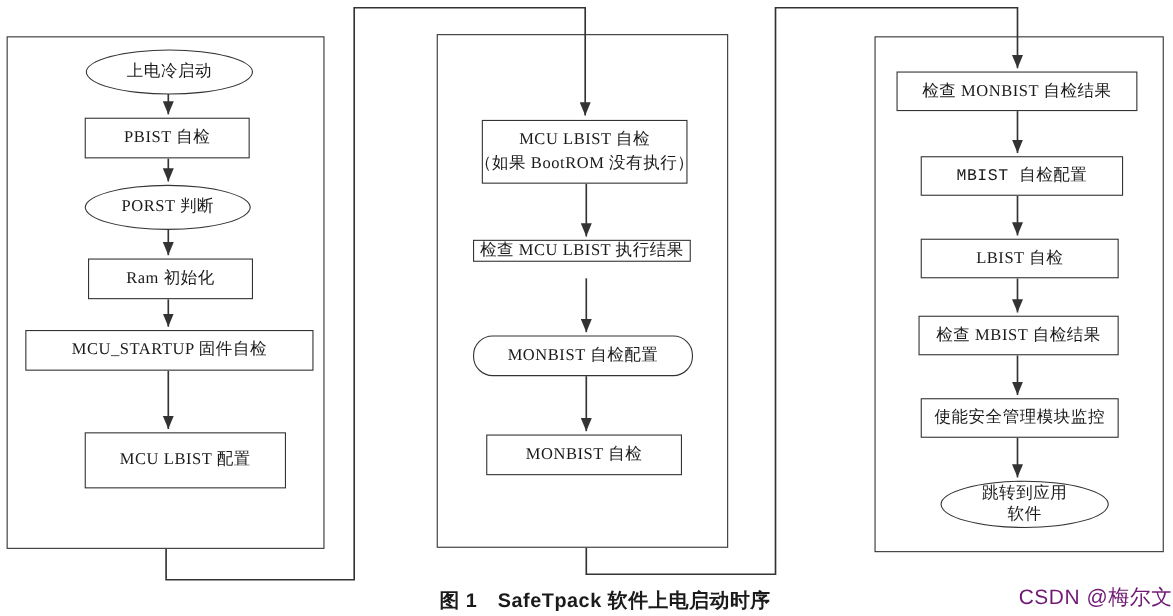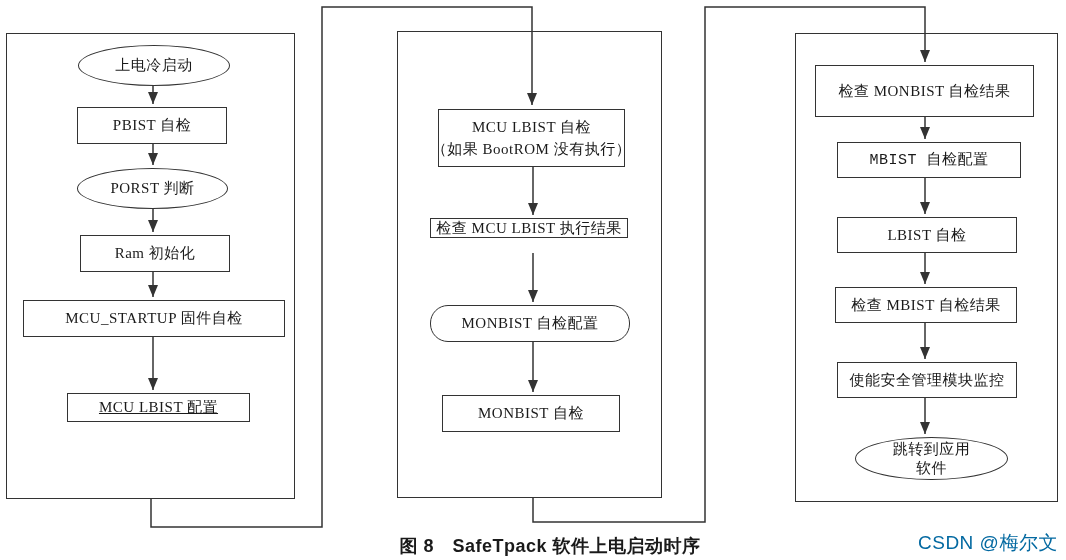--- a/index.html
+++ b/index.html
@@ -17,23 +17,23 @@
     font-size:15px;line-height:21px;color:#1a1a1a;letter-spacing:0.5px;white-space:nowrap;
   }
   .ellipse{border-radius:50%;}
   .node .l2{display:block;}
   .caption{
     position:absolute;left:250px;top:534px;width:600px;text-align:center;
     font-family:"Liberation Sans","DejaVu Sans",sans-serif;font-weight:bold;
     font-size:18px;color:#1a1a1a;letter-spacing:0.5px;
   }
   .watermark{
-    position:absolute;left:918px;top:530px;width:148px;text-align:left;
+    position:absolute;left:918px;top:530px;width:148px;text-align:right;
     font-family:"Liberation Sans","DejaVu Sans",sans-serif;
-    font-size:19px;color:#0369a1;letter-spacing:0.5px;white-space:nowrap;
+    font-size:19px;color:#701a75;letter-spacing:0.5px;white-space:nowrap;
   }
 </style>
 </head>
 <body>
 
 <div class="stage">
 
   <div class="frame" style="left:6px;top:33px;width:289px;height:466px;"></div>
   <div class="frame" style="left:397px;top:31px;width:265px;height:467px;"></div>
   <div class="frame" style="left:795px;top:33px;width:263px;height:469px;"></div>
@@ -74,54 +74,54 @@
   </div>
   <div class="node ellipse" style="left:77px;top:168px;width:151px;height:41px;">
     <span>PORST 判断</span>
   </div>
   <div class="node" style="left:80px;top:235px;width:150px;height:37px;">
     <span>Ram 初始化</span>
   </div>
   <div class="node" style="left:23px;top:300px;width:262px;height:37px;">
     <span>MCU_STARTUP 固件自检</span>
   </div>
-  <div class="node" style="left:67px;top:393px;width:183px;height:29px;text-decoration:underline;">
+  <div class="node" style="left:77px;top:393px;width:183px;height:51px;">
     <span>MCU LBIST 配置</span>
   </div>
 
   <div class="node" style="left:438px;top:109px;width:187px;height:58px;line-height:22px;">
     <span>MCU LBIST 自检</span>
     <span class="l2">（如果 BootROM 没有执行）</span>
   </div>
   <div class="node" style="left:430px;top:218px;width:198px;height:20px;">
     <span>检查 MCU LBIST 执行结果</span>
   </div>
   <div class="node" style="left:430px;top:305px;width:200px;height:37px;border-radius:18px;">
     <span>MONBIST 自检配置</span>
   </div>
   <div class="node" style="left:442px;top:395px;width:178px;height:37px;">
     <span>MONBIST 自检</span>
   </div>
 
-  <div class="node" style="left:815px;top:65px;width:219px;height:52px;">
+  <div class="node" style="left:815px;top:65px;width:219px;height:36px;">
     <span>检查 MONBIST 自检结果</span>
   </div>
   <div class="node" style="left:837px;top:142px;width:184px;height:36px;font-family:Liberation Mono, monospace;">
     <span>MBIST 自检配置</span>
   </div>
   <div class="node" style="left:837px;top:217px;width:180px;height:36px;">
     <span>LBIST 自检</span>
   </div>
   <div class="node" style="left:835px;top:287px;width:182px;height:36px;">
     <span>检查 MBIST 自检结果</span>
   </div>
   <div class="node" style="left:837px;top:362px;width:180px;height:36px;">
     <span>使能安全管理模块监控</span>
   </div>
   <div class="node ellipse" style="left:855px;top:437px;width:153px;height:43px;line-height:19px;">
     <span>跳转到应用</span>
     <span class="l2">软件</span>
   </div>
 
-  <div class="caption">图 8　SafeTpack 软件上电启动时序</div>
+  <div class="caption">图 1　SafeTpack 软件上电启动时序</div>
   <div class="watermark">CSDN @梅尔文</div>
 
 </div>
 
 </body></html>

